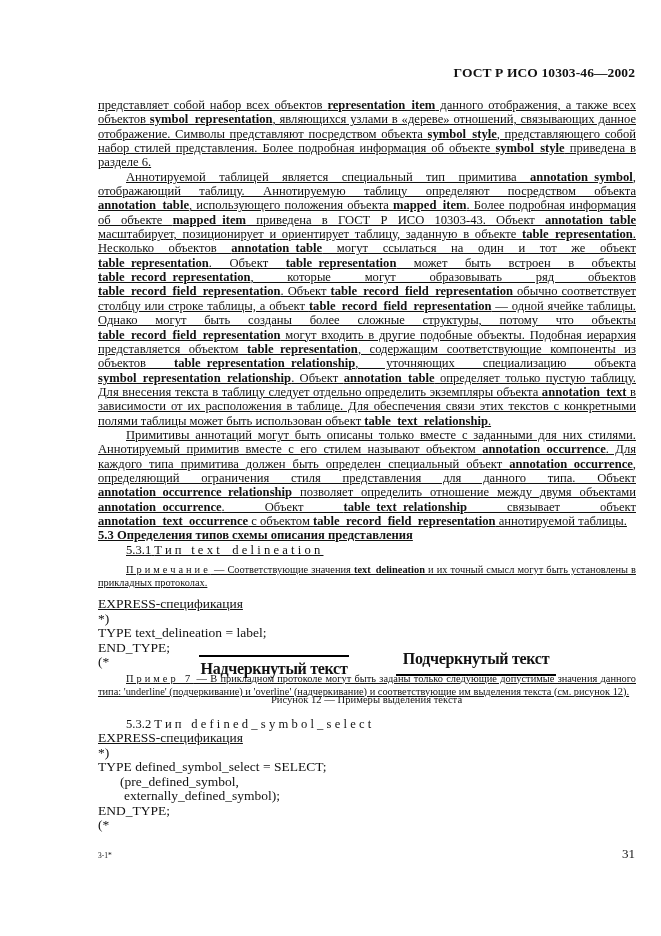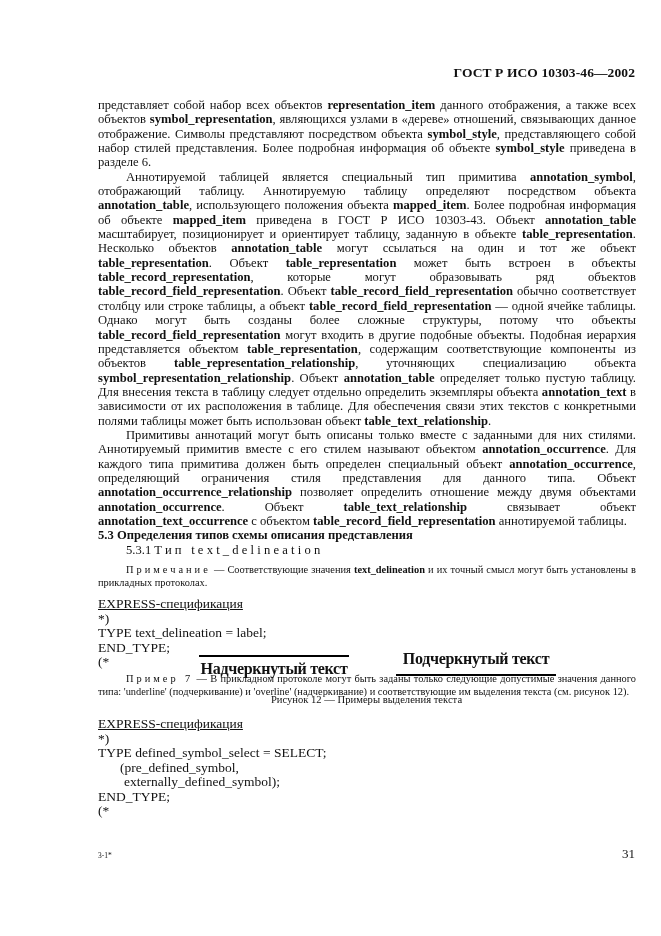--- a/index.html
+++ b/index.html
@@ -1,21 +1,21 @@
 <!DOCTYPE html>
 <html><head>
 <meta charset="utf-8">
 <style>
   html, body { margin: 0; padding: 0; background: #ffffff; }
   body { width: 661px; height: 936px; position: relative; overflow: hidden;
          font-family: "Liberation Serif", "DejaVu Serif", serif; color: #111; }
   .page { position: absolute; left: 0; top: 0; width: 661px; height: 936px; margin-left: 36px; }
   .header { position: absolute; right: 62px; top: 65px; font-weight: bold; font-size: 13.5px; letter-spacing: 0.1px; }
   .body { position: absolute; left: 62px; top: 98px; width: 538px; font-size: 12.6px; line-height: 14.35px; text-align: justify; }
-  .body p { margin: 0; }
+  .body p { margin: 0; text-decoration: underline; }
   .indent { text-indent: 28px; }
   b { font-weight: bold; }
   .sect { font-weight: bold; margin-left: 28px; }
   .spaced { letter-spacing: 3.2px; }
   .note { font-size: 10.4px; line-height: 13px; text-indent: 28px; margin-top: 6px !important; }
   .note .lbl { letter-spacing: 3px; }
   .express-label { text-decoration: underline; margin-top: 8px !important; font-size: 13.5px; line-height: 14.5px; }
   .code { font-size: 13.5px; line-height: 14.5px; text-align: left; }
   .code-indent1 { padding-left: 22px; }
   .code-indent2 { padding-left: 26px; }
@@ -63,20 +63,21 @@
     <p class="note" style="margin-top:2px !important"><span class="lbl">Пример 7</span><span> — В прикладном протоколе могут быть заданы только следующие допустимые значения данного типа: 'underline' (подчеркивание) и 'overline' (надчеркивание) и соответствующие им выделения текста (см. рисунок 12).</span></p>
   </div>
 
   <div class="figure">
     <div class="fig-over">Надчеркнутый текст</div>
     <div class="fig-under">Подчеркнутый текст</div>
   </div>
   <div class="fig-caption">Рисунок 12 — Примеры выделения текста</div>
 
   <div class="body2">
+    <p style="margin-left:28px"><span>5.3.2</span> <span class="spaced">Тип defined_symbol_select</span></p>
     <p class="express-label" style="margin-top:0 !important">EXPRESS-спецификация</p>
     <div class="code">
       <div>*)</div>
       <div>TYPE defined_symbol_select = SELECT;</div>
       <div class="code-indent1">(pre_defined_symbol,</div>
       <div class="code-indent2">externally_defined_symbol);</div>
       <div>END_TYPE;</div>
       <div>(*</div>
     </div>
   </div>

